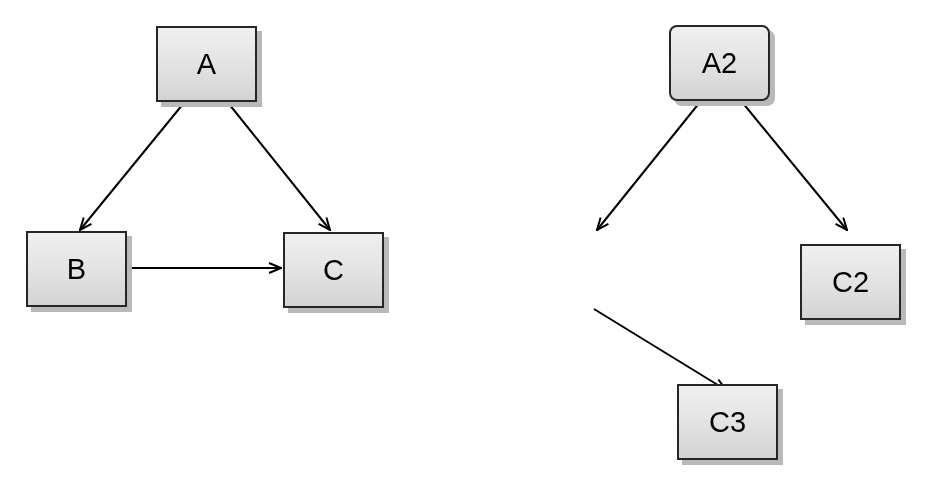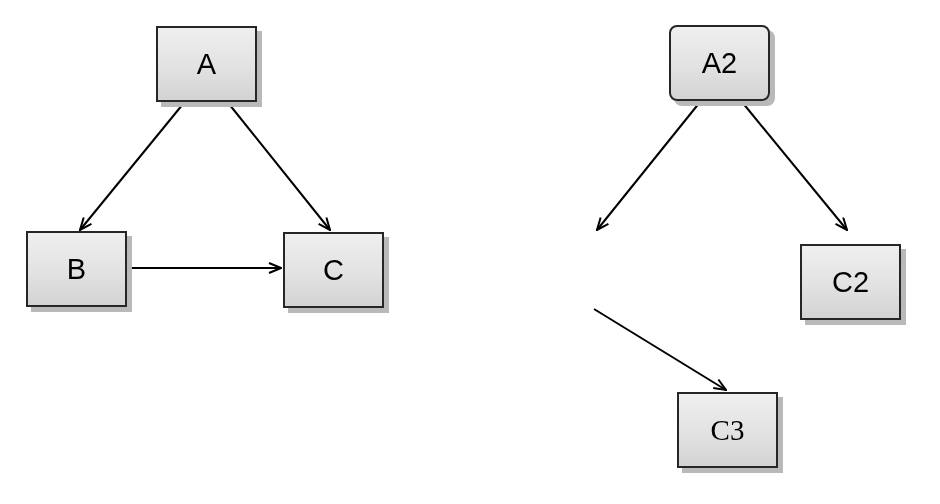--- a/index.html
+++ b/index.html
@@ -33,21 +33,21 @@
     font-size: 29px;
     line-height: 1;
     color: #000000;
   }
   .n-a  { left: 156px; top: 26px; }
   .n-b  { left: 26px;  top: 231px; }
   .n-c  { left: 283px; top: 232px; }
   .n-a2 { left: 669px; top: 25px; border-radius: 8px; }
   .n-b2 { left: 541px; top: 232px; }
   .n-c2 { left: 800px; top: 232px; margin-top: 12px; }
-  .n-c3 { left: 677px; top: 392px; font-family: Liberation Serif, serif; }
+  .n-c3 { left: 677px; top: 384px; }
 </style>
 </head>
 <body>
 
 <div class="canvas">
 
   <svg class="edges" viewBox="0 0 940 504" xmlns="http://www.w3.org/2000/svg">
     <defs>
       <marker id="arrowhead" viewBox="0 0 14 12" refX="13" refY="6" markerWidth="14" markerHeight="12" markerUnits="userSpaceOnUse" orient="auto">
         <path d="M1,1 L13,6 L1,11" fill="none" stroke="#000000" stroke-width="2"></path>

